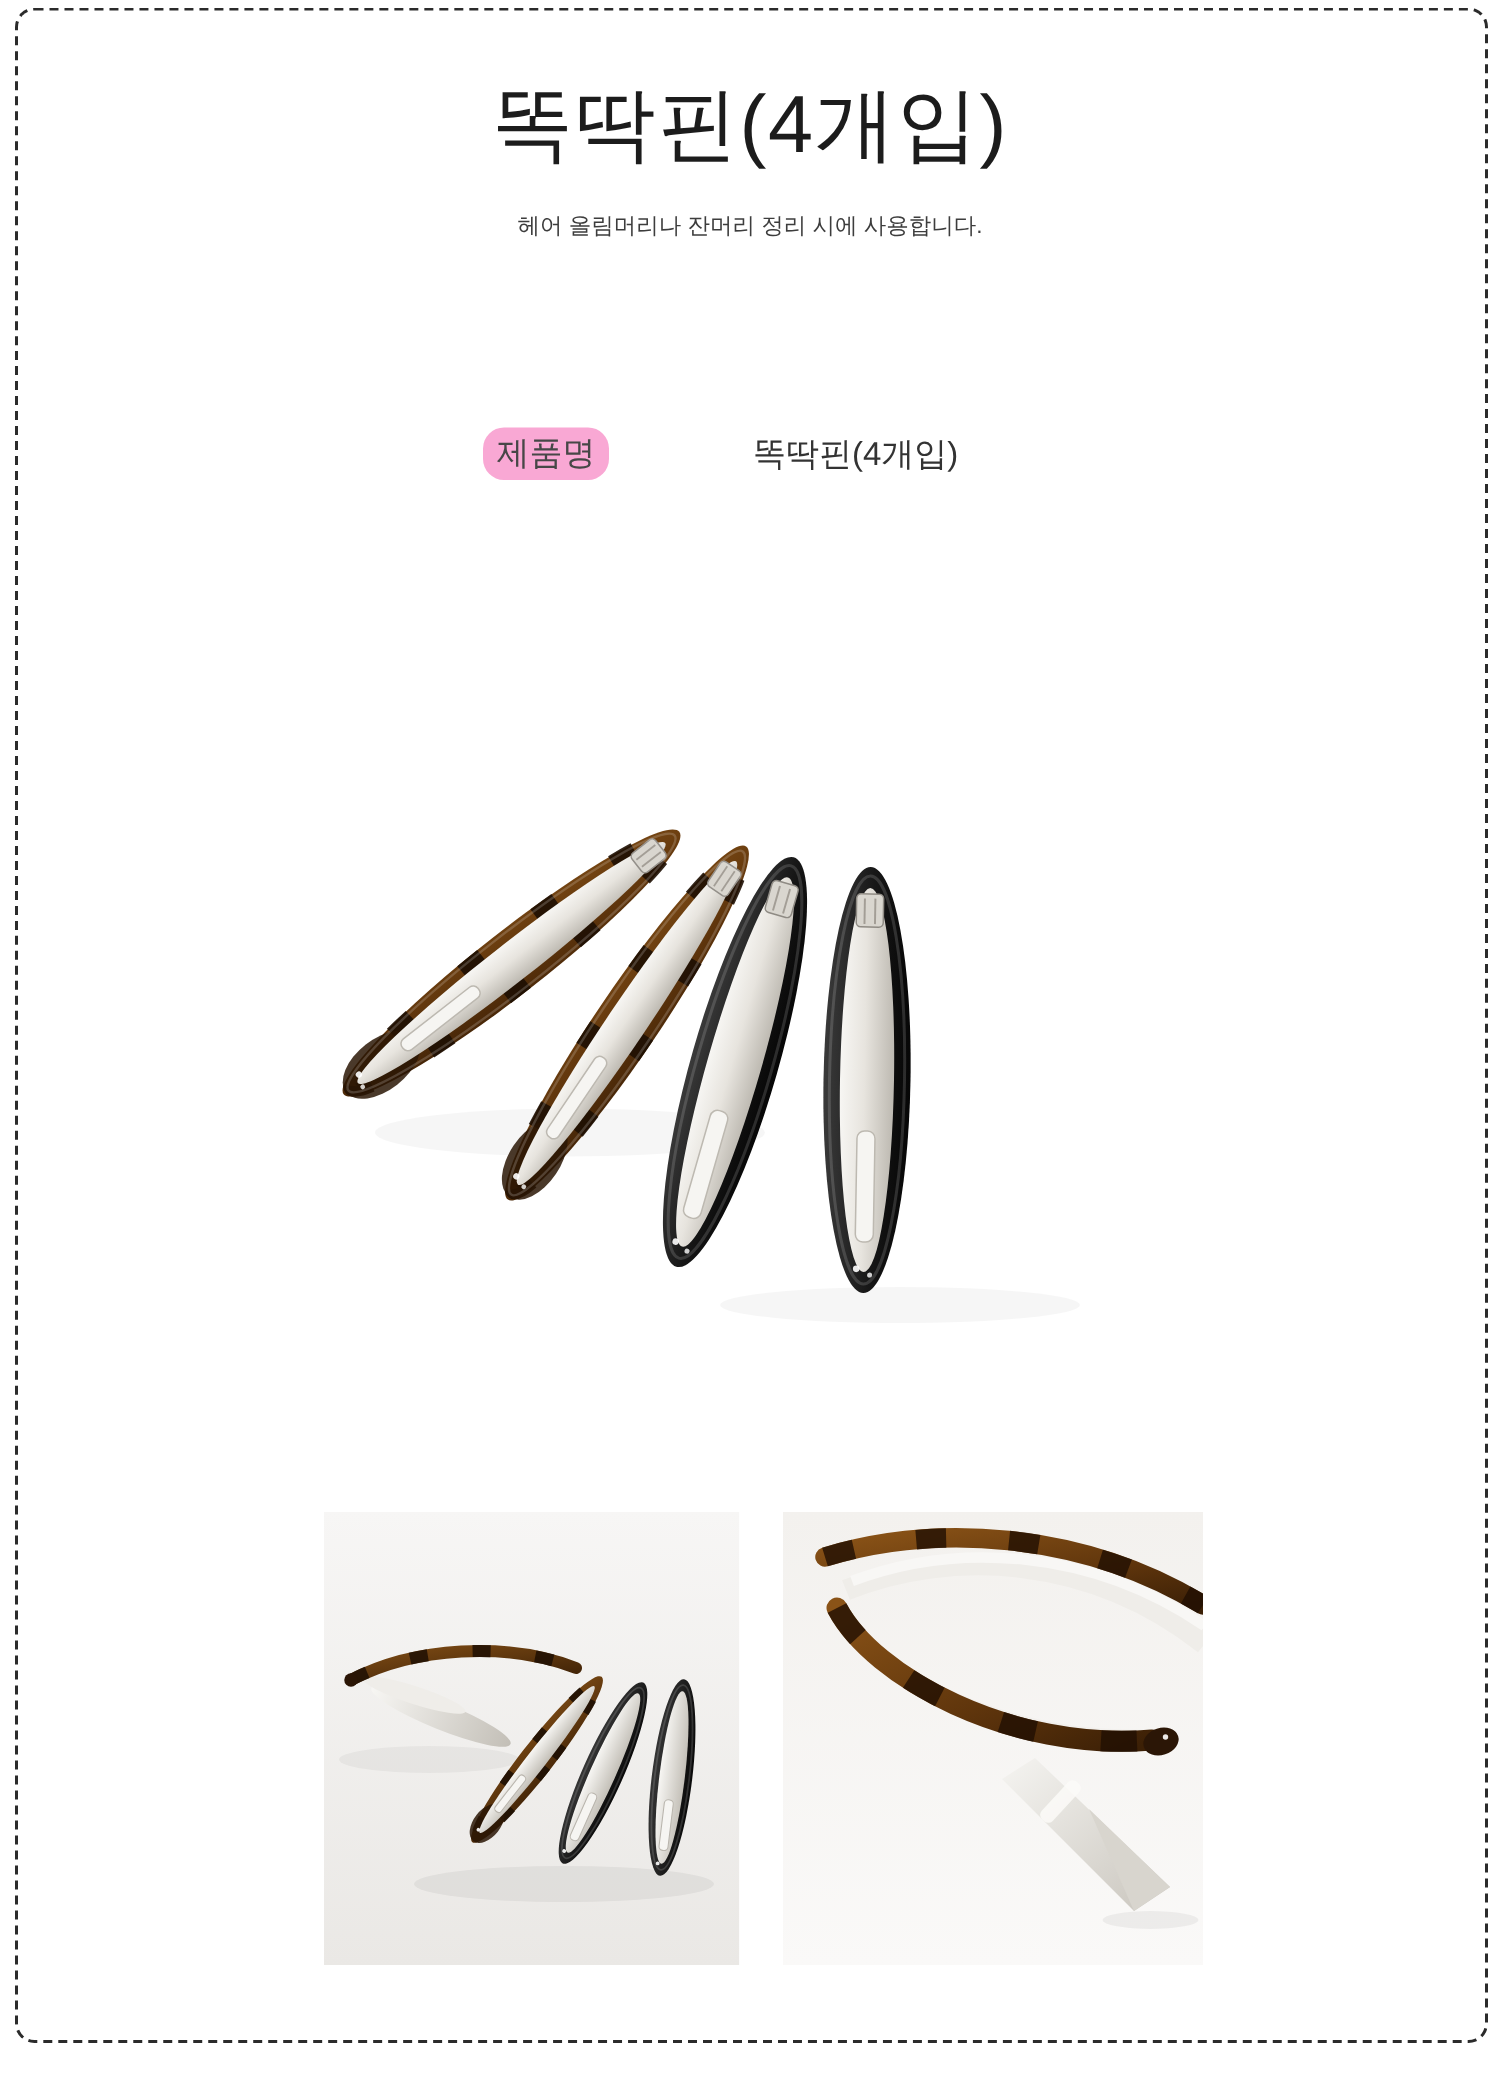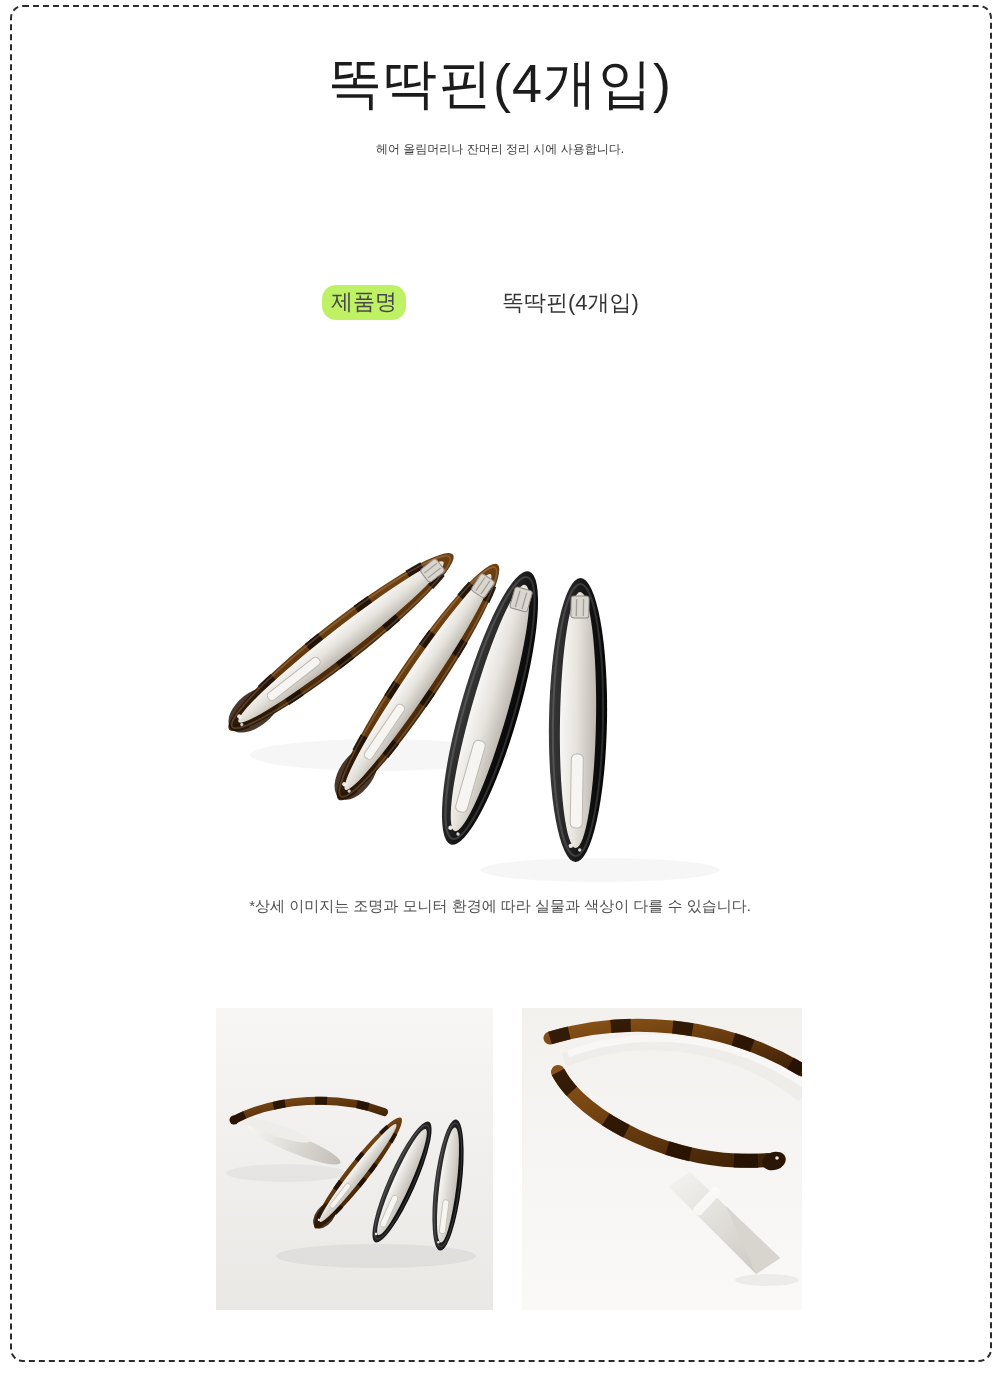--- a/index.html
+++ b/index.html
@@ -18,33 +18,33 @@
   }
   .title{
     position:absolute;left:0;top:52px;width:1000px;
     text-align:center;
     font-size:54px;font-weight:500;color:#1c1c1c;
     letter-spacing:1px;line-height:62px;
   }
   .subtitle{
     position:absolute;left:0;top:141px;width:1000px;
     text-align:center;
-    font-size:12px;color:#3d3d3d;
+    font-size:15px;color:#3d3d3d;
   }
   .info{
     position:absolute;left:318px;top:280px;
   }
   .info-row{
     display:flex;align-items:center;height:45px;
   }
   .label-cell{
     width:92px;display:flex;justify-content:center;
   }
   .label-hl{
-    background:#bef264;
+    background:#f9a8d4;
     border-radius:14px;
     padding:2px 9px 3px 9px;
     font-size:22px;color:#474747;
     white-space:nowrap;
   }
   .value-cell{
     margin-left:92px;
     font-size:22px;color:#333;
     white-space:nowrap;
   }
@@ -131,21 +131,20 @@
       <ellipse cx="200" cy="225" rx="130" ry="16" fill="#000" opacity="0.035"></ellipse>
       <ellipse cx="420" cy="340" rx="120" ry="12" fill="#000" opacity="0.035"></ellipse>
 
       <use href="#pin-tort" transform="translate(161,112) rotate(52)"></use>
       <use href="#pin-tort" transform="translate(238,152) rotate(34)"></use>
       <use href="#pin-black" transform="translate(310,178) rotate(16)"></use>
       <use href="#pin-black" transform="translate(398,190) rotate(1)"></use>
     </svg>
   </div>
 
-  <div class="note">*상세 이미지는 조명과 모니터 환경에 따라 실물과 색상이 다를 수 있습니다.</div>
 
   <div class="thumb left">
     <svg width="277" height="302" viewBox="0 0 277 302" xmlns="http://www.w3.org/2000/svg">
       <defs>
         <linearGradient id="bgB" x1="0" y1="0" x2="0" y2="1">
           <stop offset="0" stop-color="#f7f6f5"></stop>
           <stop offset="1" stop-color="#eae8e5"></stop>
         </linearGradient>
         <linearGradient id="metalB" x1="0" y1="0" x2="1" y2="0">
           <stop offset="0" stop-color="#f7f6f3"></stop>

